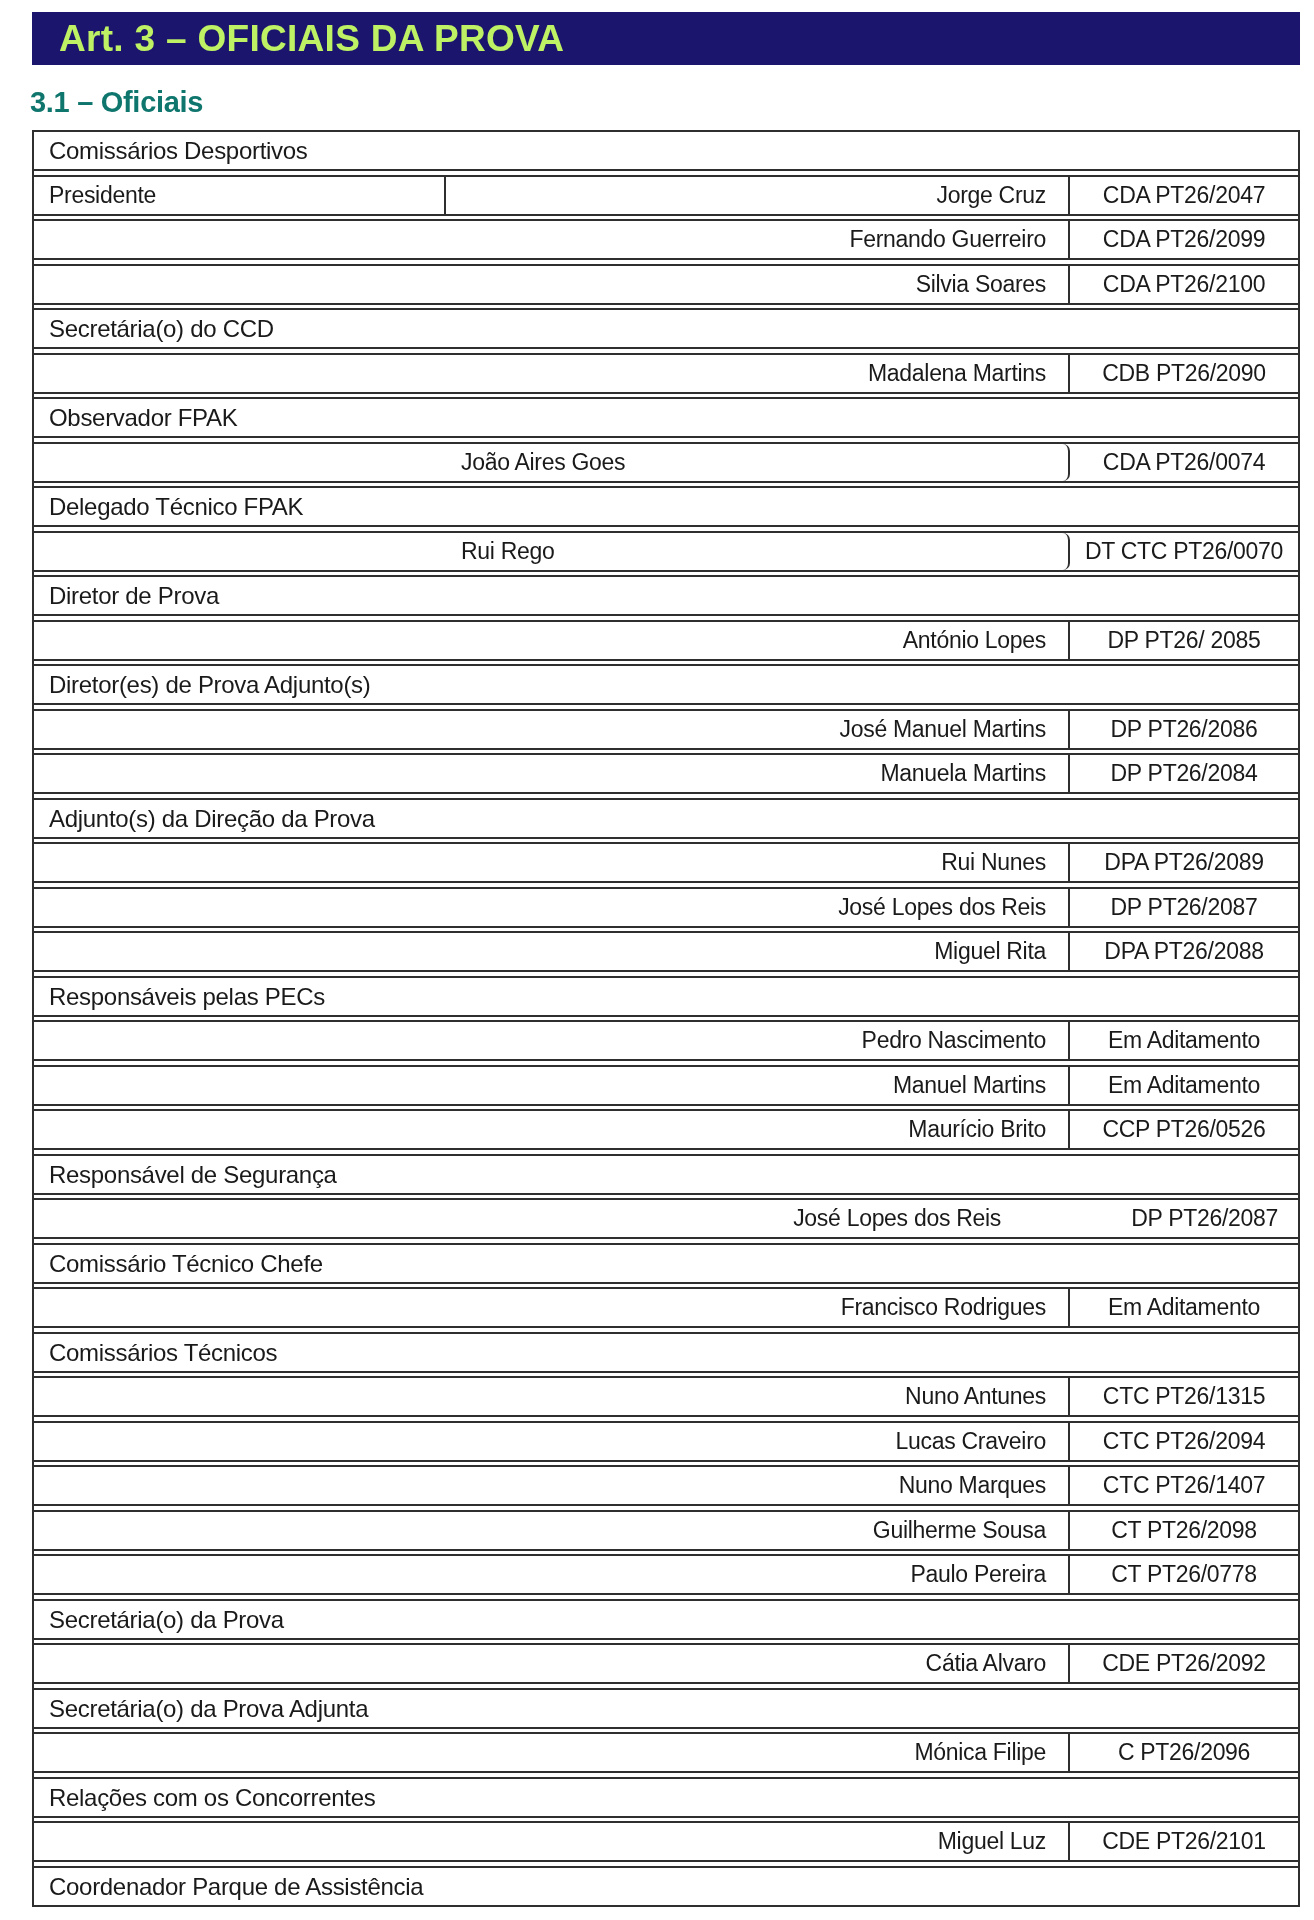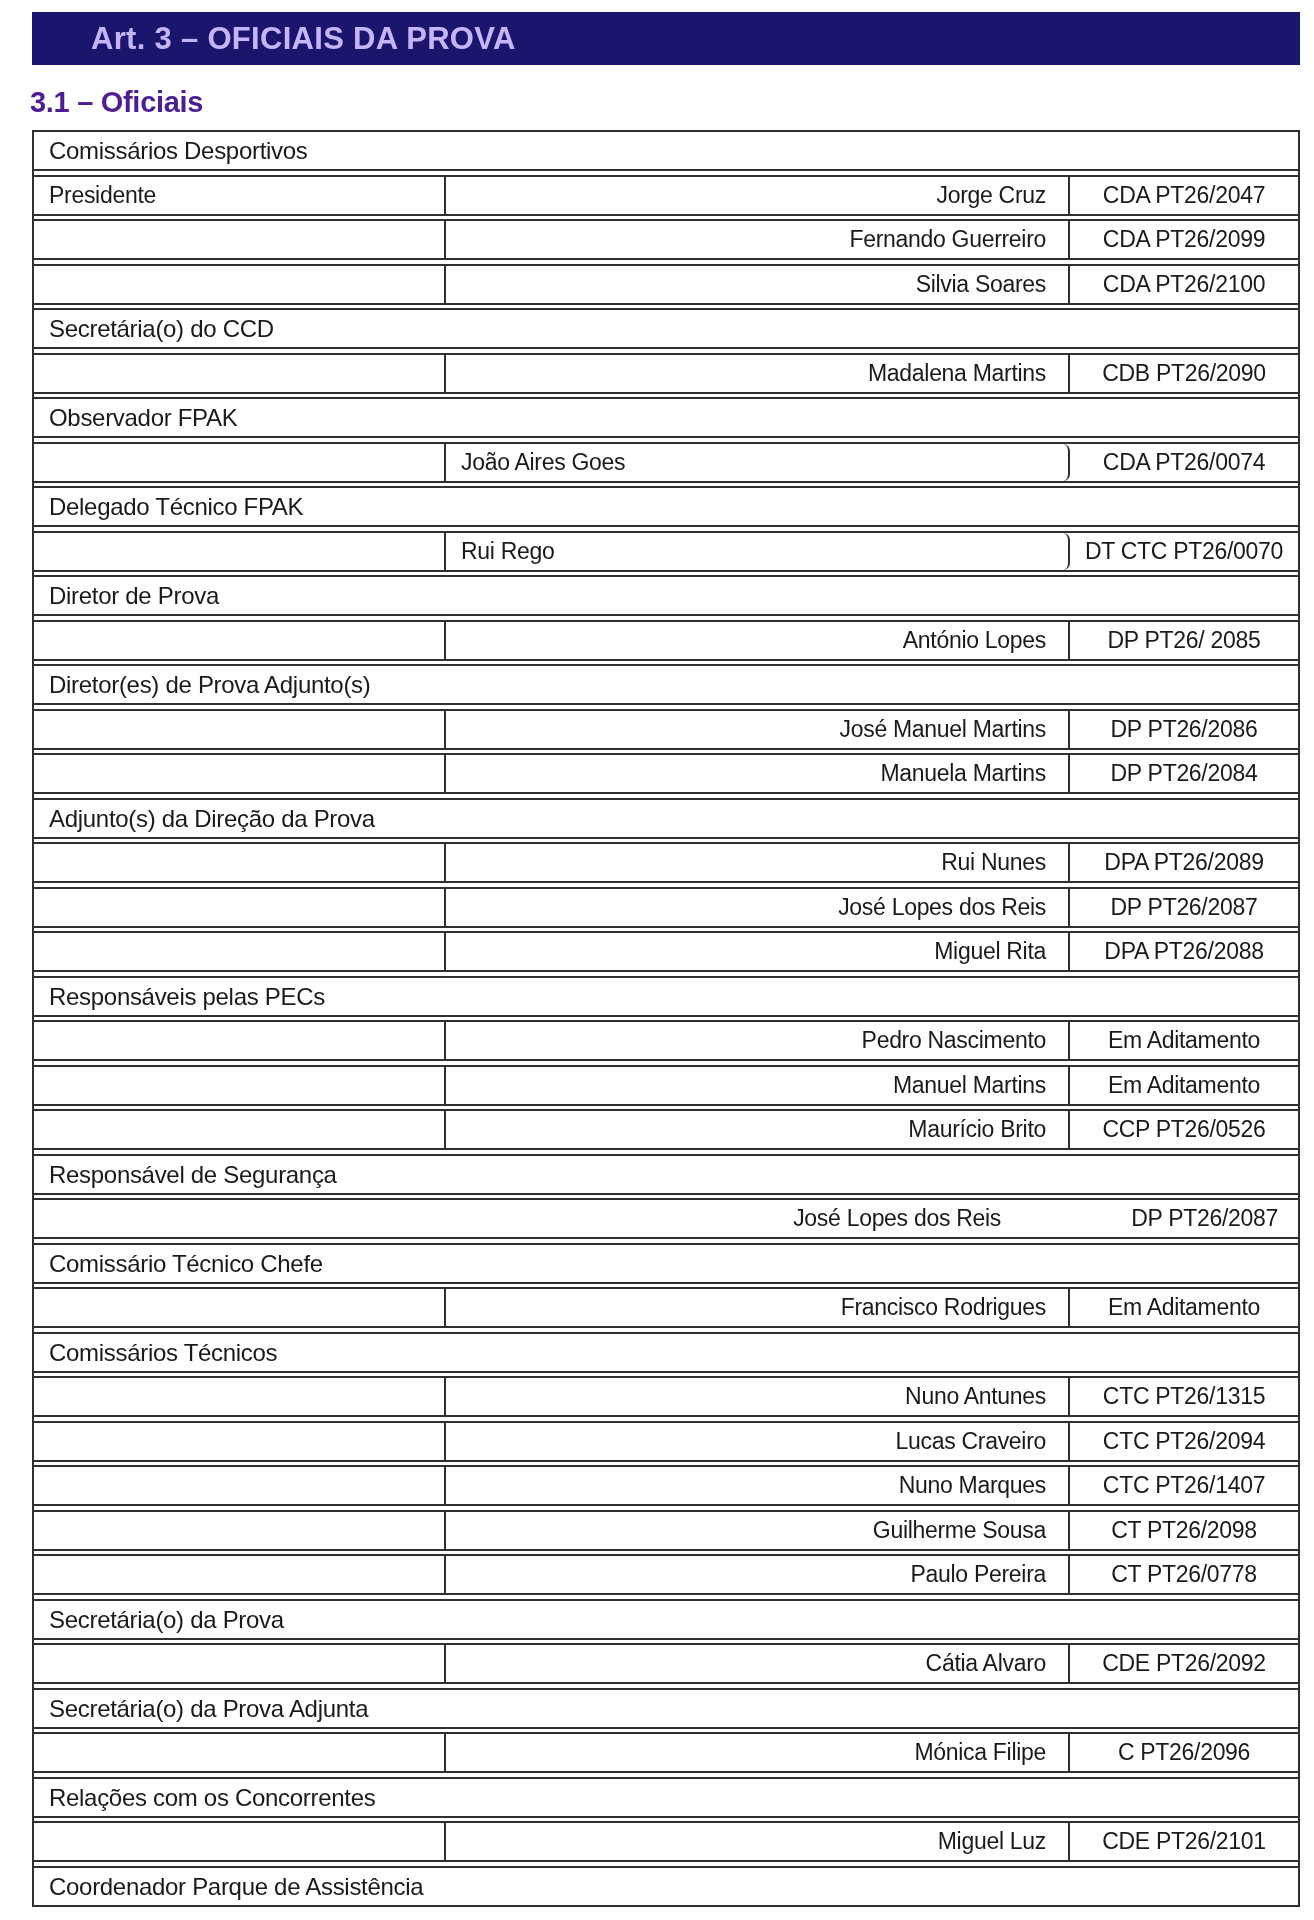--- a/index.html
+++ b/index.html
@@ -7,35 +7,34 @@
     width:1314px;height:1920px;background:#ffffff;
     font-family:"Liberation Sans", sans-serif;color:#1a1a1a;
     overflow:hidden;
   }
   .title-bar{
     margin:12px 14px 0 32px;width:1268px;height:53px;
     background:#1c156e;display:flex;align-items:center;
     box-sizing:border-box;padding-left:27px;
   }
   .title-bar span{
-    color:#c4b5fd;font-weight:bold;font-size:31px;letter-spacing:.3px;
+    color:#bef264;font-weight:bold;font-size:37px;letter-spacing:.3px;
     white-space:nowrap;
-    margin-left:32px;
   }
   .subheading{
-    margin:21px 0 11px 30px;font-size:29px;font-weight:bold;color:#4c1d95;
+    margin:21px 0 11px 30px;font-size:29px;font-weight:bold;color:#0f766e;
     letter-spacing:-.3px;
   }
   .tbl{
     margin-left:32px;width:1268px;box-sizing:border-box;
     border:2px solid #2f2f2f;background:#ffffff;
   }
   .row{display:flex;height:37px;}
   .row + .row{margin-top:3.5px;border-top:2px solid #2f2f2f;}
-  .row:not(:last-child){border-bottom:2px solid #2f2f2f;}
+  .row:not(:last-child){border-bottom:2px solid #2f2f2f;align-items:center;}
   .cell{
     line-height:37px;font-size:23px;white-space:nowrap;overflow:hidden;
     letter-spacing:-.3px;box-sizing:border-box;
   }
   .cat-cell{flex:1;padding-left:15px;font-size:24px;}
   .c1{width:412px;border-right:2px solid #2f2f2f;padding-left:15px;text-align:left;}
   .c2{flex:1;border-right:2px solid #2f2f2f;text-align:right;padding-right:22px;}
   .row.nl .c2{text-align:left;padding-left:15px;padding-right:0;border-radius:7px;}
   .c3{width:228px;text-align:center;}
   .m-name{flex:1;text-align:right;padding-right:12px;}

